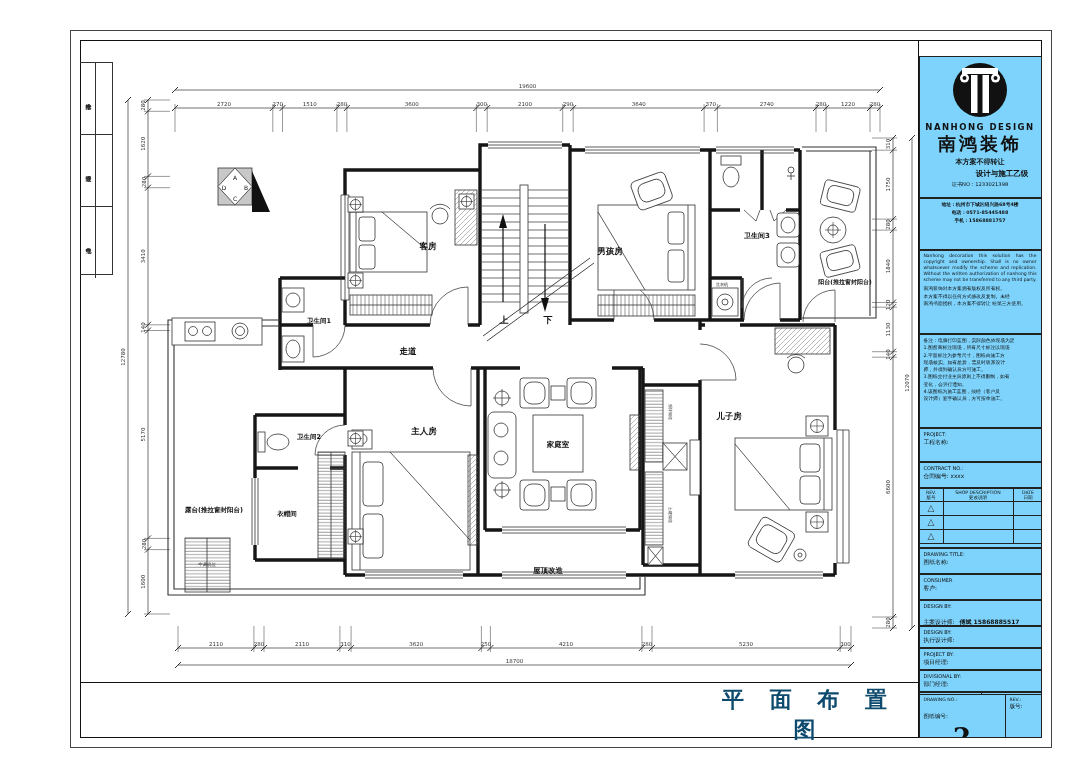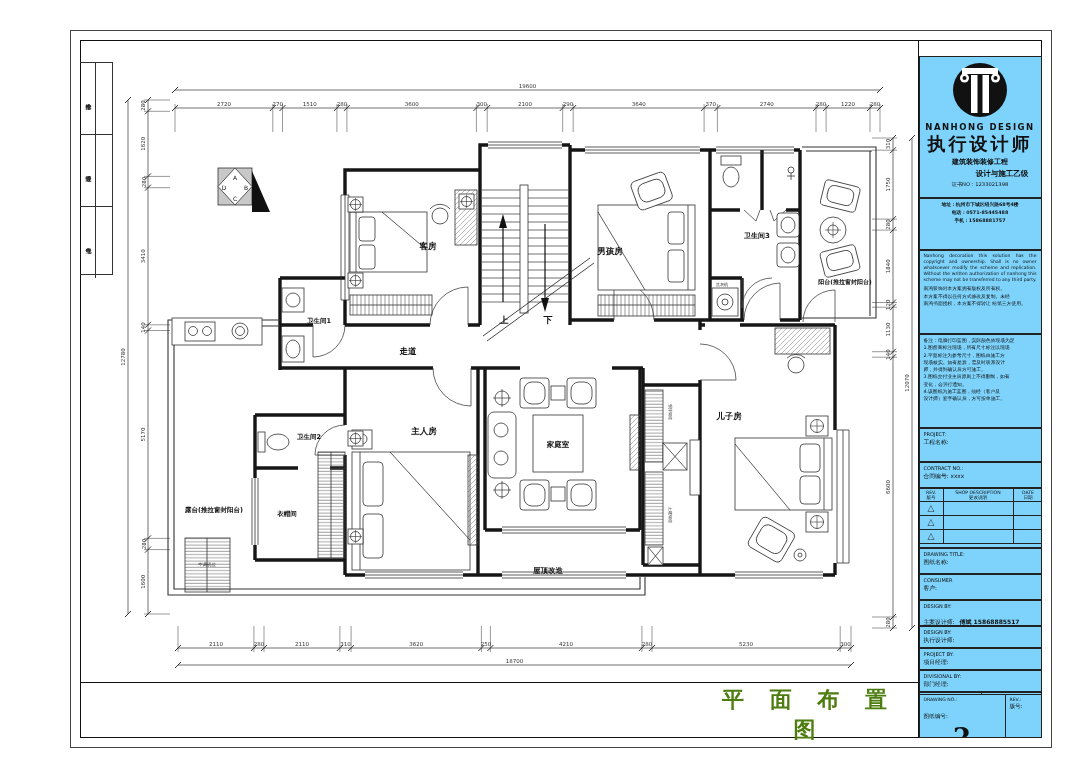--- a/index.html
+++ b/index.html
@@ -4,21 +4,21 @@
 <style>
   html,body{margin:0;padding:0;background:#fff;}
   #sheet{position:relative;width:1080px;height:764px;background:#fff;overflow:hidden;
          font-family:"DejaVu Sans",sans-serif;color:#111;}
   .p{position:absolute;box-sizing:border-box;}
   .frame-outer{left:70px;top:30px;width:982px;height:718px;border:1px solid #444;}
   .frame-main{left:80px;top:40px;width:962px;height:698px;border:1.4px solid #111;}
   .tb-divider{left:918px;top:40px;width:0;height:698px;border-left:1.2px solid #111;}
   .title-line{left:80px;top:682px;width:838px;height:0;border-top:1px solid #111;}
   .main-title{left:700px;top:685px;width:218px;text-align:center;font-size:22px;font-weight:bold;
-              letter-spacing:9px;color:#4d7c0f;}
+              letter-spacing:9px;color:#0c4a6e;}
   
   .strip{left:80px;top:62px;width:33px;height:213px;border:0.8px solid #333;border-left:none;}
   .strip-cell{position:relative;height:71px;border-bottom:0.8px solid #333;}
   .strip-cell:last-child{border-bottom:none;}
   .strip-cell .vtxt{position:absolute;left:1px;top:0;bottom:0;width:14px;
       writing-mode:vertical-rl;text-orientation:upright;font-size:6px;color:#222;
       display:flex;align-items:center;justify-content:center;}
   .strip-cell .sub{position:absolute;right:0;top:0;bottom:0;width:16px;border-left:0.8px solid #333;}
   
   .tb{left:918.5px;width:123px;border:0.9px solid #222;background:#7dd3fc;overflow:hidden;}
@@ -520,22 +520,22 @@
         <circle cx="29" cy="29" r="27" fill="#111"></circle>
         <rect x="11" y="7" width="36" height="6" fill="#fff"></rect>
         <circle cx="13.5" cy="17" r="4.5" fill="#fff"></circle>
           <circle cx="44.5" cy="17" r="4.5" fill="#fff"></circle>
         <circle cx="13.5" cy="17" r="2" fill="#111"></circle>
           <circle cx="44.5" cy="17" r="2" fill="#111"></circle>
         <rect x="20" y="14" width="6.5" height="38" fill="#fff"></rect>
         <rect x="31.5" y="14" width="6.5" height="38" fill="#fff"></rect>
       </svg>
       <div class="logo-en">NANHONG DESIGN</div>
-      <div class="logo-cn">执行设计师</div>
-      <div class="logo-sub1">建筑装饰装修工程</div>
+      <div class="logo-cn">南鸿装饰</div>
+      <div class="logo-sub1">本方案不得转让</div>
       <div class="logo-sub2">设计与施工乙级</div>
       <div class="logo-cert">证书NO：1233021398</div>
     </div>
   </div>
 
   <div class="p tb contact" style="top:198px;height:52px;">
     <div class="pad">
       <div>地址：杭州市下城区绍兴路68号4楼</div>
       <div>电话：0571-85445488</div>
       <div>手机：15868881757</div>

